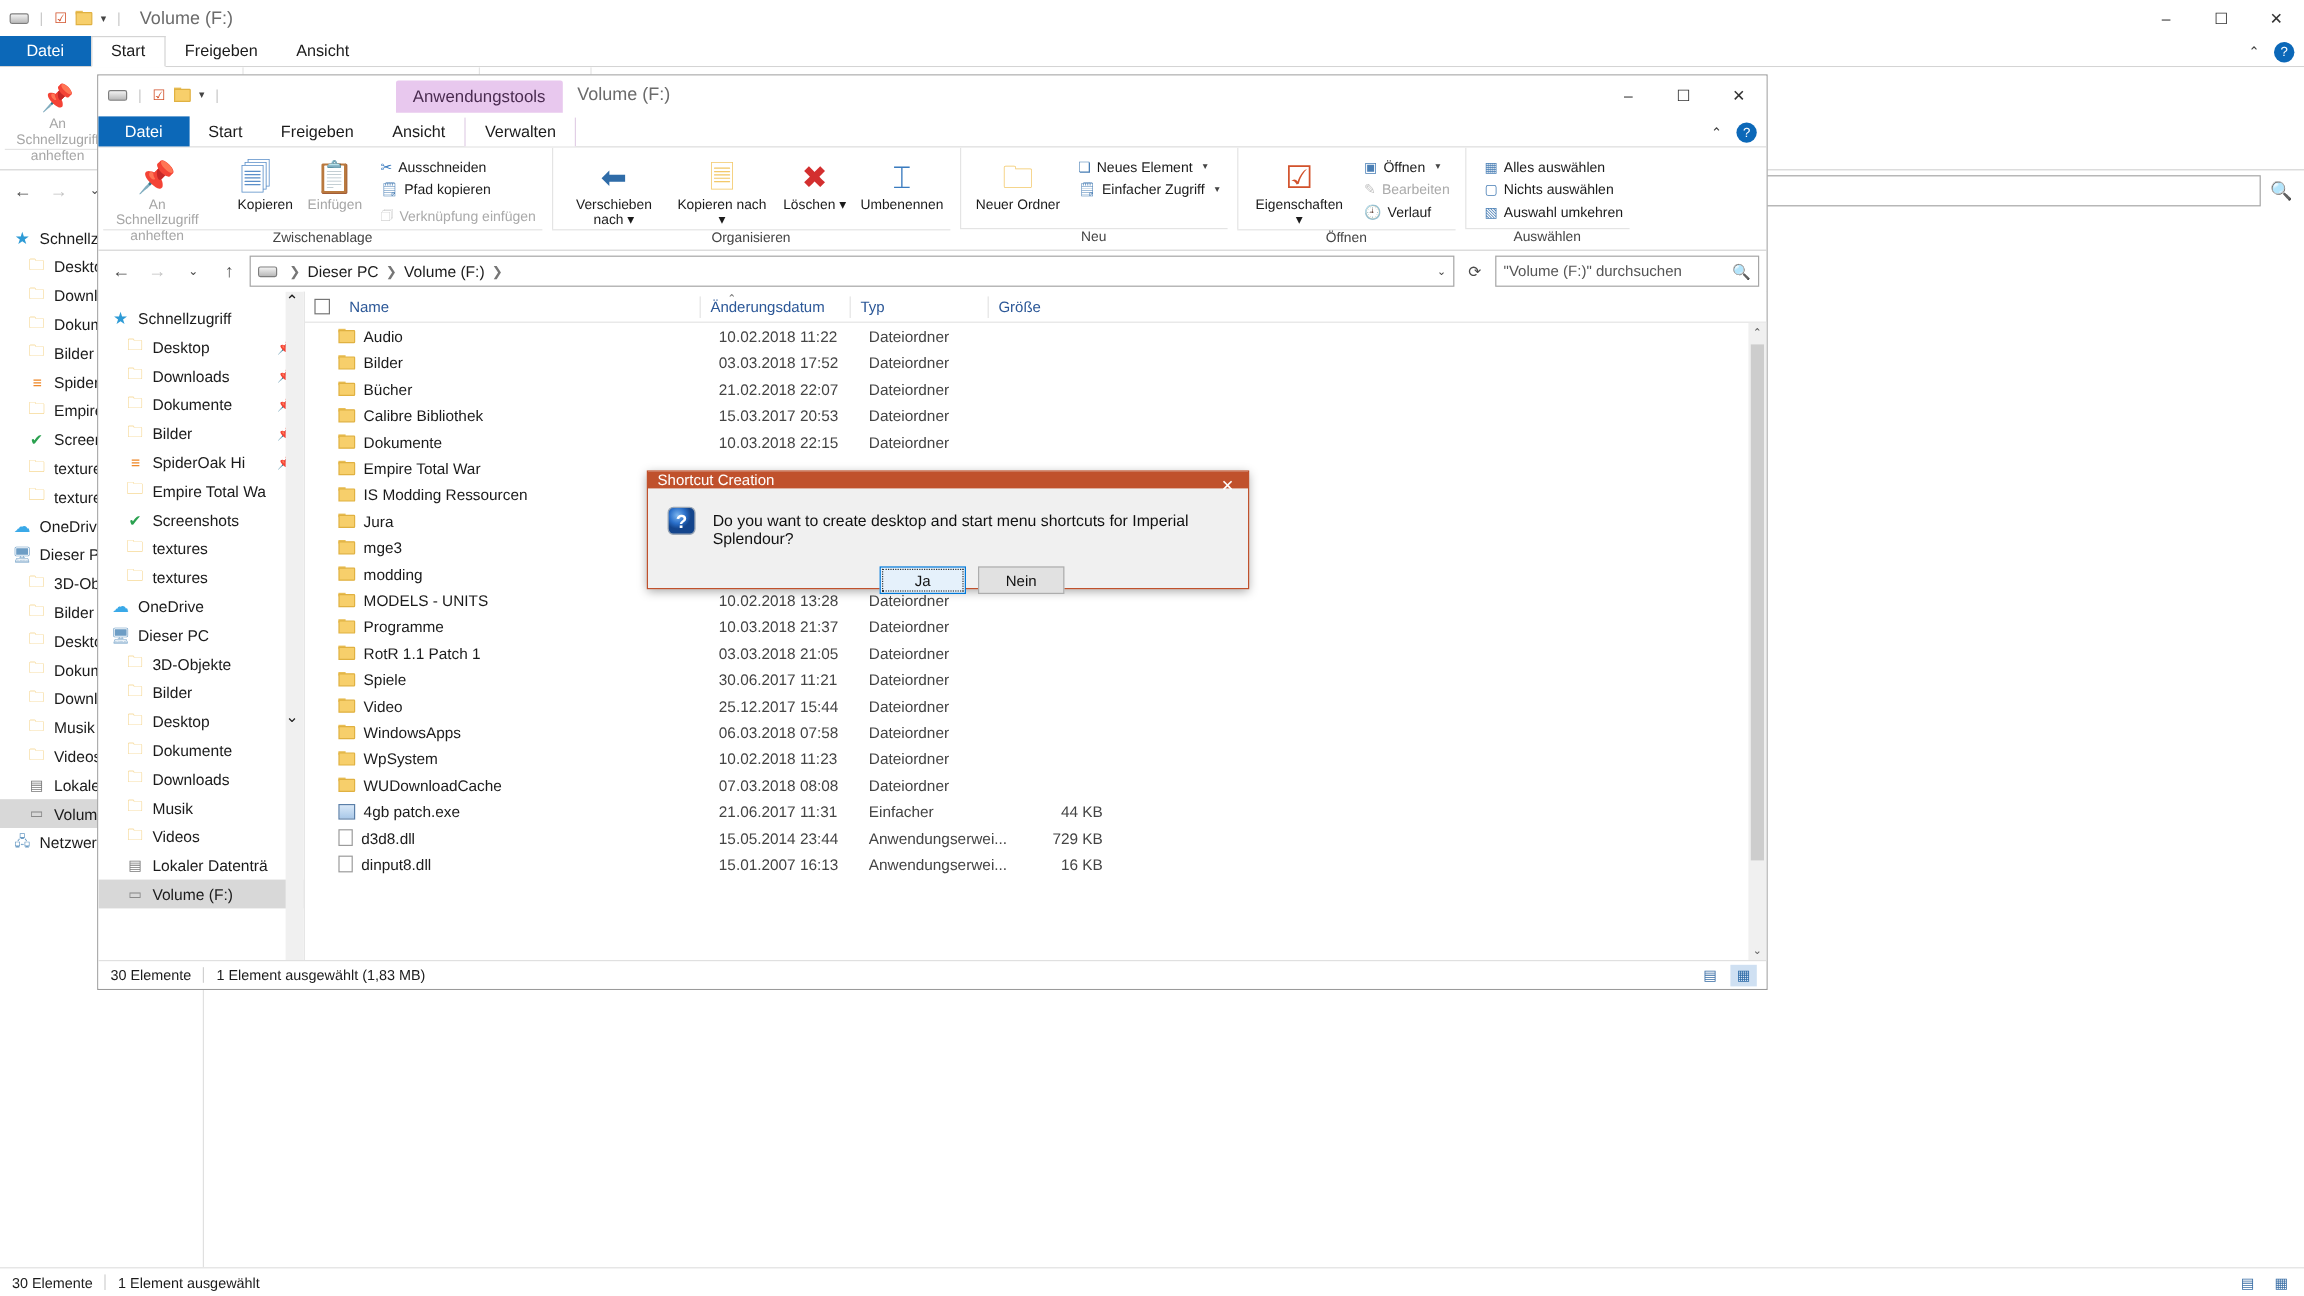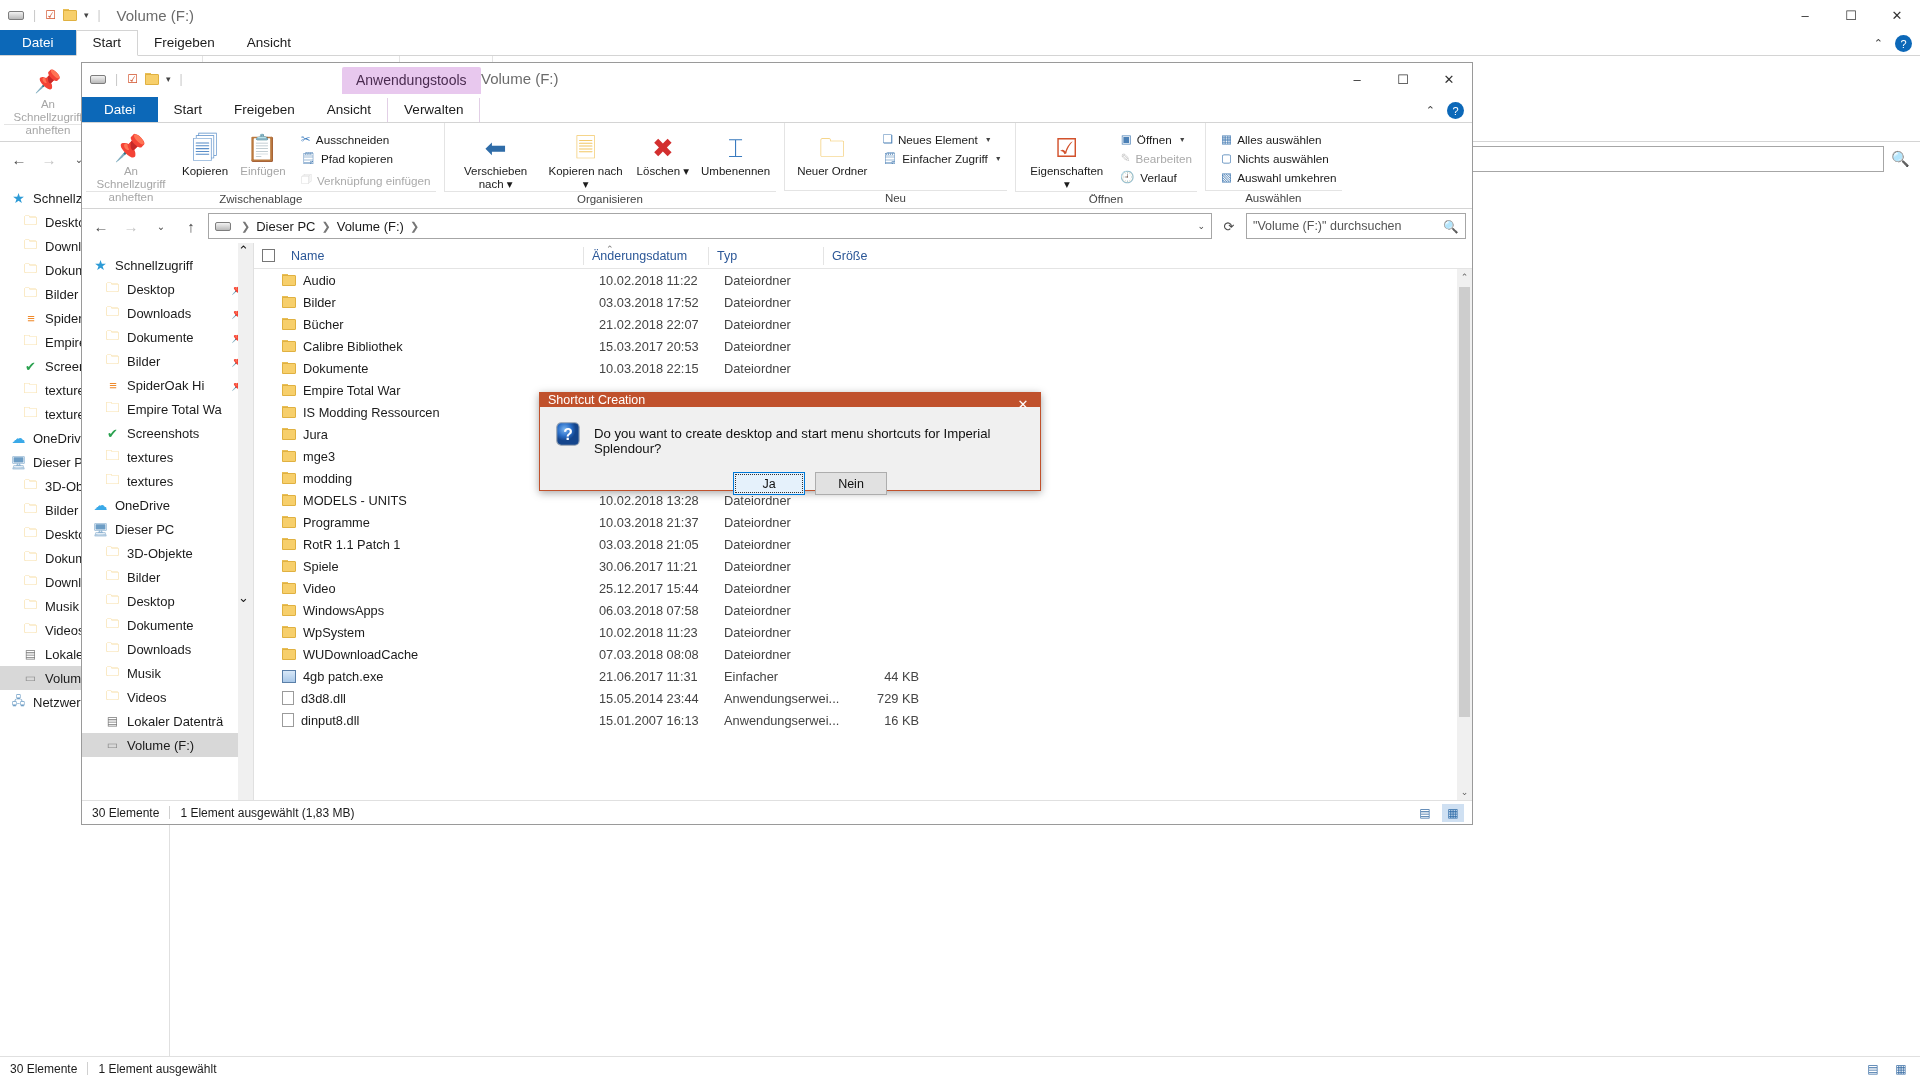--- a/index.html
+++ b/index.html
@@ -492,21 +492,21 @@
         <span class="sep">|</span>
         <span style="color:#d2522c;">☑</span>
         <span class="folder-ico">
             <i class="ft"></i>
             <i class="fb"></i>
           </span>
         <span style="font-size:9px;">▾</span>
         <span class="sep">|</span>
       </div>
       <div style="flex:1"></div>
-      <div class="ctxtab" style="position:absolute; left:260px; top:4px;">Anwendungstools</div>
+      <div class="ctxtab" style="position:absolute; left:248px; top:4px;">Anwendungstools</div>
       <div class="win-title" style="position:absolute; left:385px; top:7px;">Volume (F:)</div>
       <div class="caption-btns" style="height:32px;">
         <div class="cap-btn" style="height:32px;">–</div>
         <div class="cap-btn" style="height:32px;">☐</div>
         <div class="cap-btn close" style="height:32px;">✕</div>
       </div>
     </div>
 
     <div class="tabstrip" style="height:28px;">
       <div class="tab file">Datei</div>
@@ -522,21 +522,21 @@
 
     <div class="ribbon" id="fg-ribbon">
         <div class="rgroup">
           <div class="rgroup-body">
             <div class="bigbtn dim">
               <span class="gl" style="font-size: 26px; color: rgb(154, 167, 181);">📌</span>
               <span style="max-width: 78px;">An Schnellzugriff anheften</span>
             </div>
             <div class="bigbtn">
               <span class="gl" style="font-size: 26px; color: rgb(91, 143, 201);">🗐</span>
-              <span style="max-width: 78px;">Kopieren</span>
+              <span style="max-width: 78px; margin-left: 16px;">Kopieren</span>
             </div>
             <div class="bigbtn dim">
               <span class="gl" style="font-size: 26px; color: rgb(155, 178, 201);">📋</span>
               <span style="max-width: 78px;">Einfügen</span>
             </div>
             <div class="smallcol">
               <div class="smallbtn">
                 <span style="color: rgb(58, 123, 191);">✂</span>
                 <span>Ausschneiden</span>
               </div>

